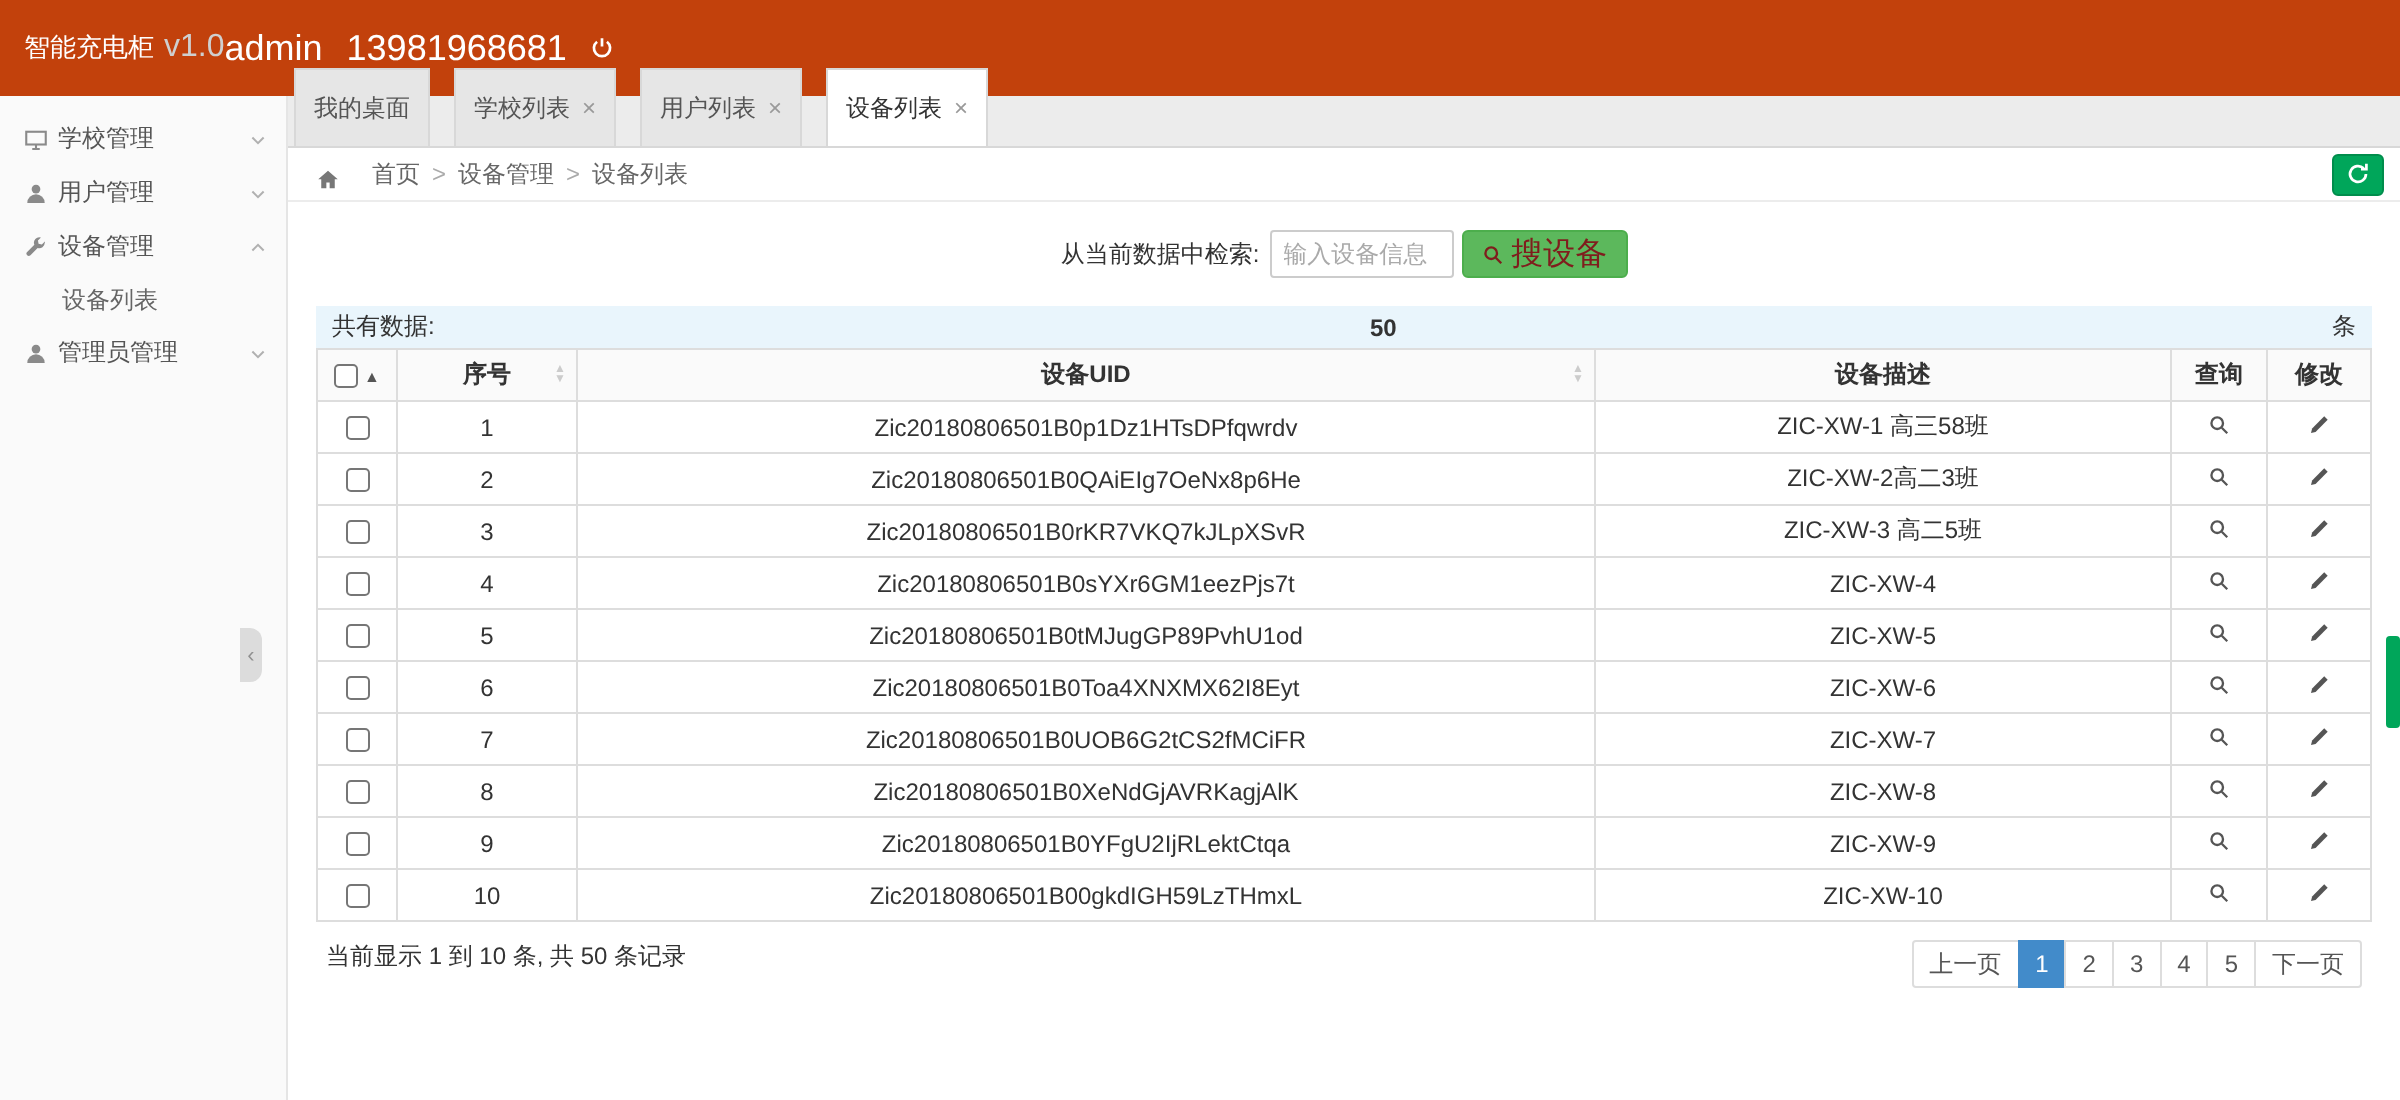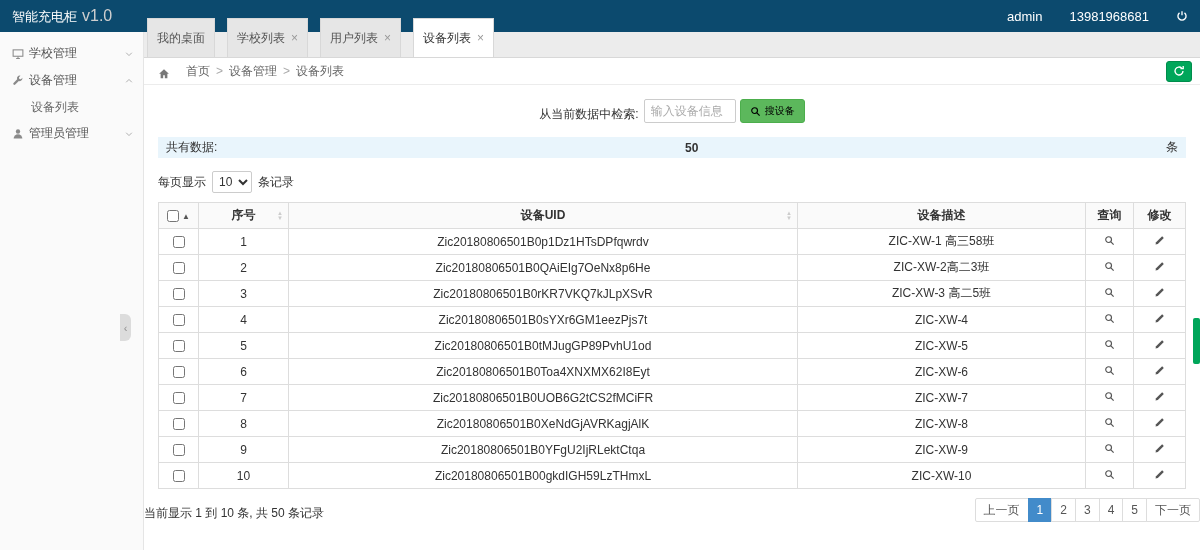--- a/index.html
+++ b/index.html
@@ -1,23 +1,23 @@
 <!DOCTYPE html>
 <html><head>
 <meta charset="utf-8">
 <style>
   *{box-sizing:border-box;margin:0;padding:0}
   html,body{width:1200px;height:550px}
   body{font-family:"Liberation Sans","DejaVu Sans",sans-serif;font-size:12px;color:#333;background:#fff;overflow:hidden;position:relative}
 
   
-  .topbar{height:32px;background:#0c4a6e;color:#fff;display:flex;align-items:center;justify-content:space-between;padding:0 12px}
+  .topbar{height:48px;background:#c2410c;color:#fff;display:flex;align-items:center;padding:0 12px}
   .brand{font-size:13px;display:flex;align-items:baseline;gap:5px}
   .brand .ver{font-size:16px;color:#cfcfcf}
-  .top-right{display:flex;align-items:center;gap:27px;font-size:13px}
+  .top-right{display:flex;align-items:center;gap:12px;font-size:18px}
   .power{display:flex;align-items:center;cursor:pointer;color:#fff}
 
   
   .layout{display:flex;height:518px}
   .sidebar{width:144px;background:#fafafa;border-right:1px solid #e5e5e5;padding-top:8px;flex:none}
   .side-item{display:flex;align-items:center;height:27px;padding:0 9px 0 12px;color:#555;cursor:pointer}
   .side-item .s-icon{width:17px;color:#8a8a8a;display:flex;align-items:center}
   .side-item .s-label{flex:1}
   .side-item .chev{color:#b0b0b0;display:flex;align-items:center}
   .side-sub{height:26px;line-height:26px;padding-left:31px;color:#666;cursor:pointer}
@@ -32,25 +32,25 @@
 
   
   .crumbbar{height:27px;background:#fff;border-bottom:1px solid #ececec;display:flex;align-items:center;padding:0 8px 0 14px;flex:none}
   .crumb{display:flex;align-items:flex-end;gap:16px;color:#666}
   .crumb .home{display:flex;align-items:center;color:#777}
   .crumb .sep{color:#aaa}
   .crumb-item{color:#666}
   .refresh-btn{margin-left:auto;width:26px;height:21px;background:#00a65a;border:1px solid #008d4c;border-radius:3px;color:#fff;display:flex;align-items:center;justify-content:center;cursor:pointer}
 
   
-  .search-row{padding:14px 0 12px;display:flex;align-items:flex-end;justify-content:center;flex:none}
+  .search-row{padding:14px 0 12px;display:flex;align-items:center;justify-content:center;flex:none}
   .search-label{color:#333;margin-right:5px}
   .search-input{width:92px;height:24px;border:1px solid #ccc;border-radius:2px;padding:0 6px;font-size:12px;color:#333;outline:none}
   .search-input::placeholder{color:#aaa}
-  .search-btn{height:24px;margin-left:4px;background:#5cb85c;border:1px solid #4cae4c;color:#000000;border-radius:3px;padding:0 9px;display:flex;align-items:center;gap:4px;font-size:10px;cursor:pointer}
+  .search-btn{height:24px;margin-left:4px;background:#5cb85c;border:1px solid #4cae4c;color:#7f1d1d;border-radius:3px;padding:0 9px;display:flex;align-items:center;gap:4px;font-size:16px;cursor:pointer}
 
   
   .info-bar{margin:2px 14px 0;background:#e9f5fc;height:21px;display:flex;align-items:center;justify-content:space-between;padding:0 8px;color:#333;flex:none}
   .info-bar b{margin:0 4px}
 
   
   .pagesize-row{margin:13px 14px 9px;display:flex;align-items:center;gap:6px;color:#333;flex:none}
   .pagesize-row select{height:22px;border:1px solid #ccc;border-radius:2px;font-size:12px;color:#333;background:#fff;padding:0 2px}
 
   
@@ -60,21 +60,21 @@
   th{background:#fafafa;font-weight:bold;position:relative}
   td.uid{color:#333}
   .col-cb input,.col-cb2 input{vertical-align:middle}
   input[type=checkbox]{width:12px;height:12px;accent-color:#888}
   .sort-active{font-size:8px;color:#555;margin-left:3px;vertical-align:middle}
   .sorter{position:absolute;right:5px;top:50%;transform:translateY(-50%);display:flex;flex-direction:column}
   .sorter i{font-style:normal;font-size:6px;line-height:5px;color:#ccc}
   .act{color:#555;cursor:pointer;display:inline-flex;align-items:center}
 
   
-  .table-footer{margin:9px 0 0;display:flex;align-items:flex-end;justify-content:space-between;flex:none}
+  .table-footer{margin:9px 19px 0;display:flex;align-items:flex-start;justify-content:space-between;flex:none}
   .footer-info{color:#333}
   .pagination{display:flex}
   .page-btn{min-width:24px;height:24px;padding:0 8px;border:1px solid #ddd;background:#fff;color:#555;display:flex;align-items:center;justify-content:center;margin-left:-1px;cursor:pointer}
   .page-btn:first-child{margin-left:0;border-radius:2px 0 0 2px}
   .page-btn:last-child{border-radius:0 2px 2px 0}
   .page-btn.active{background:#428bca;border-color:#428bca;color:#fff}
 
   
   .collapse-handle{position:absolute;left:120px;top:314px;width:11px;height:27px;background:#dcdcdc;border-radius:0 6px 6px 0;display:flex;align-items:center;justify-content:center;color:#909090;font-size:11px;cursor:pointer;z-index:5}
   .scroll-thumb{position:absolute;right:0;top:318px;width:7px;height:46px;background:#00a65a;border-radius:2px;z-index:5;cursor:pointer}
@@ -113,20 +113,34 @@
           <span class="s-label">学校管理</span>
           <span class="chev">
             <svg width="10" height="10" viewBox="0 0 16 16">
               <path d="M3.5 6L8 10.5 12.5 6" fill="none" stroke="currentColor" stroke-width="1.6"></path>
             </svg>
           </span>
         </div>
         <div class="side-item">
           <span class="s-icon">
             <svg width="12" height="12" viewBox="0 0 16 16" fill="currentColor">
+              <circle cx="8" cy="4.7" r="2.9"></circle>
+              <path d="M2.2 14a5.8 5.8 0 0 1 11.6 0z"></path>
+            </svg>
+          </span>
+          <span class="s-label">用户管理</span>
+          <span class="chev">
+            <svg width="10" height="10" viewBox="0 0 16 16">
+              <path d="M3.5 6L8 10.5 12.5 6" fill="none" stroke="currentColor" stroke-width="1.6"></path>
+            </svg>
+          </span>
+        </div>
+        <div class="side-item">
+          <span class="s-icon">
+            <svg width="12" height="12" viewBox="0 0 16 16" fill="currentColor">
               <path d="M13.8 4.6a3.6 3.6 0 0 1-4.7 3.4L4.3 12.8a1.55 1.55 0 1 1-2.2-2.2L6.9 5.8A3.6 3.6 0 0 1 11.3 1l-2 2 .4 2.2 2.2.4 2-2c.1.3.1.7-.1 1z"></path>
             </svg>
           </span>
           <span class="s-label">设备管理</span>
           <span class="chev">
             <svg width="10" height="10" viewBox="0 0 16 16">
               <path d="M3.5 10L8 5.5 12.5 10" fill="none" stroke="currentColor" stroke-width="1.6"></path>
             </svg>
           </span>
         </div>
@@ -205,27 +219,20 @@
         <span>搜设备</span>
       </button>
     </div>
 
     <div class="info-bar">
       <span>共有数据:</span>
       <b>50</b>
       <span>条</span>
     </div>
 
-    <div class="pagesize-row">
-      <span>每页显示</span>
-      <select>
-        <option>10</option>
-      </select>
-      <span>条记录</span>
-    </div>
 
     <div class="table-wrap">
       <table>
         <colgroup>
           <col style="width:40px">
             <col style="width:90px">
             <col>
             <col style="width:288px">
             <col style="width:48px">
             <col style="width:52px">

